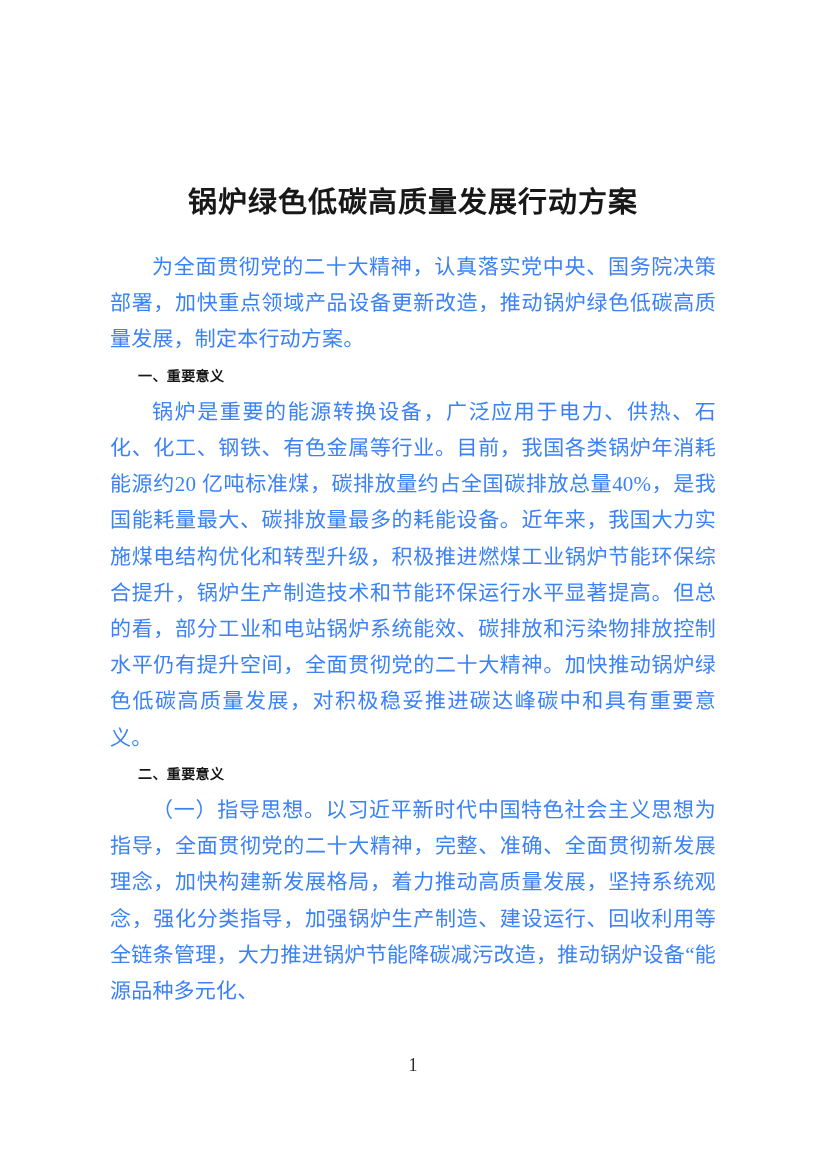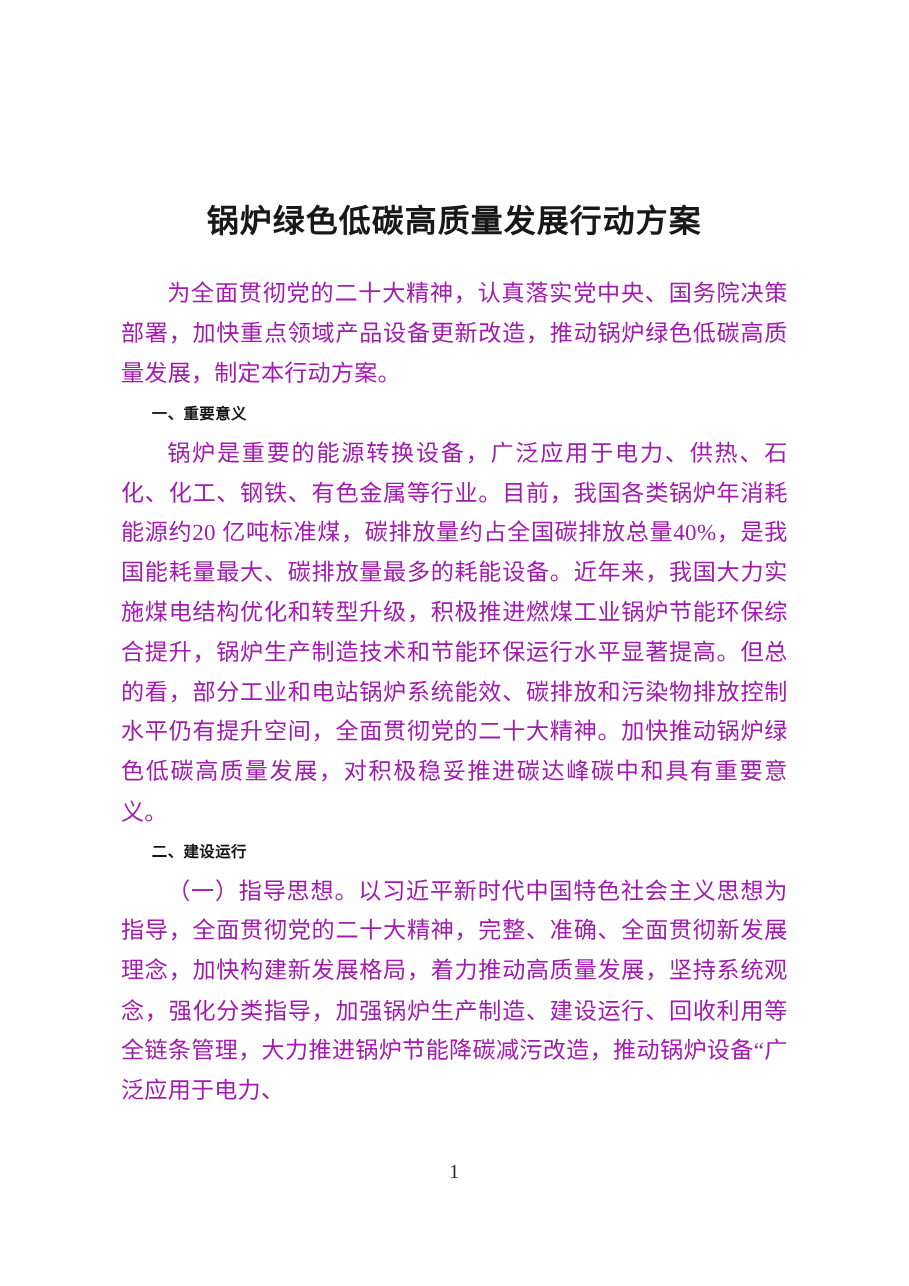--- a/index.html
+++ b/index.html
@@ -39,21 +39,21 @@
     margin: 0;
     padding-top: 182px;
     white-space: nowrap;
   }
 
   
   .para {
     font-family: "Liberation Serif", "DejaVu Serif", serif;
     font-size: 21px;
     line-height: 36.2px;
-    color: #a21caf;
+    color: #3b82f6;
     margin: 0;
     text-align: justify;
     text-justify: inter-ideograph;
     text-indent: 2em;
     letter-spacing: 0.2px;
     font-weight: 400;
   }
 
   
   .heading {
@@ -92,21 +92,21 @@
     <h1 class="doc-title">锅炉绿色低碳高质量发展行动方案</h1>
 
     <div class="gap-title-body"></div>
 
     <p class="para">为全面贯彻党的二十大精神，认真落实党中央、国务院决策部署，加快重点领域产品设备更新改造，推动锅炉绿色低碳高质量发展，制定本行动方案。</p>
 
     <h2 class="heading">一、重要意义</h2>
 
     <p class="para">锅炉是重要的能源转换设备，广泛应用于电力、供热、石化、化工、钢铁、有色金属等行业。目前，我国各类锅炉年消耗能源约20 亿吨标准煤，碳排放量约占全国碳排放总量40%，是我国能耗量最大、碳排放量最多的耗能设备。近年来，我国大力实施煤电结构优化和转型升级，积极推进燃煤工业锅炉节能环保综合提升，锅炉生产制造技术和节能环保运行水平显著提高。但总的看，部分工业和电站锅炉系统能效、碳排放和污染物排放控制水平仍有提升空间，全面贯彻党的二十大精神。加快推动锅炉绿色低碳高质量发展，对积极稳妥推进碳达峰碳中和具有重要意义。</p>
 
-    <h2 class="heading">二、建设运行</h2>
+    <h2 class="heading">二、重要意义</h2>
 
-    <p class="para">（一）指导思想。以习近平新时代中国特色社会主义思想为指导，全面贯彻党的二十大精神，完整、准确、全面贯彻新发展理念，加快构建新发展格局，着力推动高质量发展，坚持系统观念，强化分类指导，加强锅炉生产制造、建设运行、回收利用等全链条管理，大力推进锅炉节能降碳减污改造，推动锅炉设备“广泛应用于电力、</p>
+    <p class="para">（一）指导思想。以习近平新时代中国特色社会主义思想为指导，全面贯彻党的二十大精神，完整、准确、全面贯彻新发展理念，加快构建新发展格局，着力推动高质量发展，坚持系统观念，强化分类指导，加强锅炉生产制造、建设运行、回收利用等全链条管理，大力推进锅炉节能降碳减污改造，推动锅炉设备“能源品种多元化、</p>
 
   </div>
 
   <div class="page-number">1</div>
 
 </div>
 
 </body></html>

